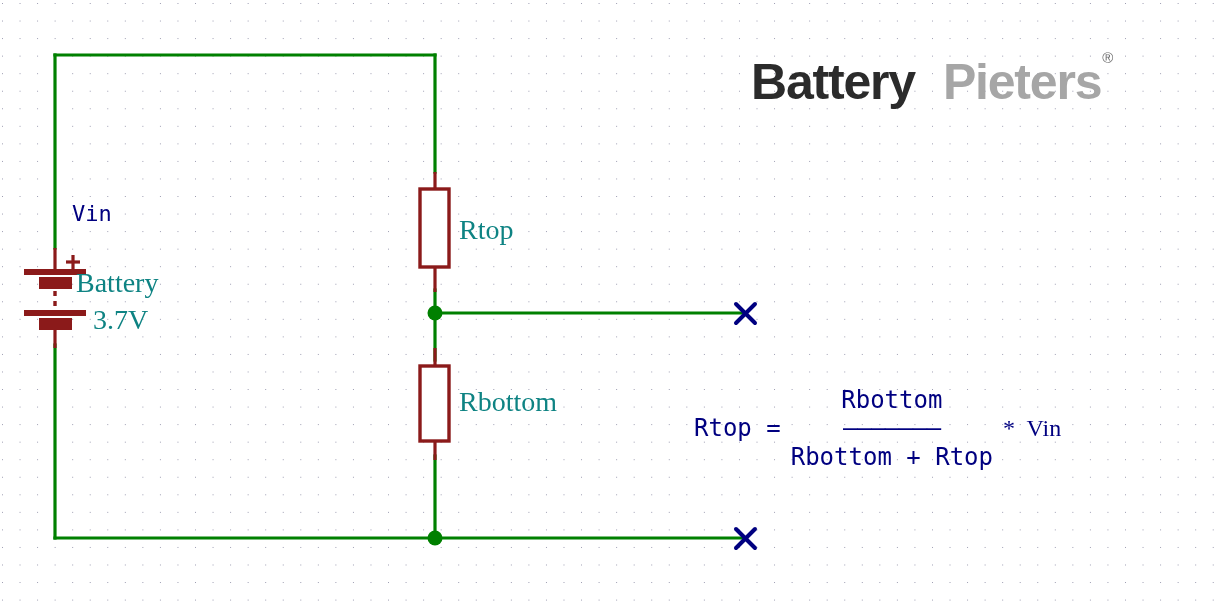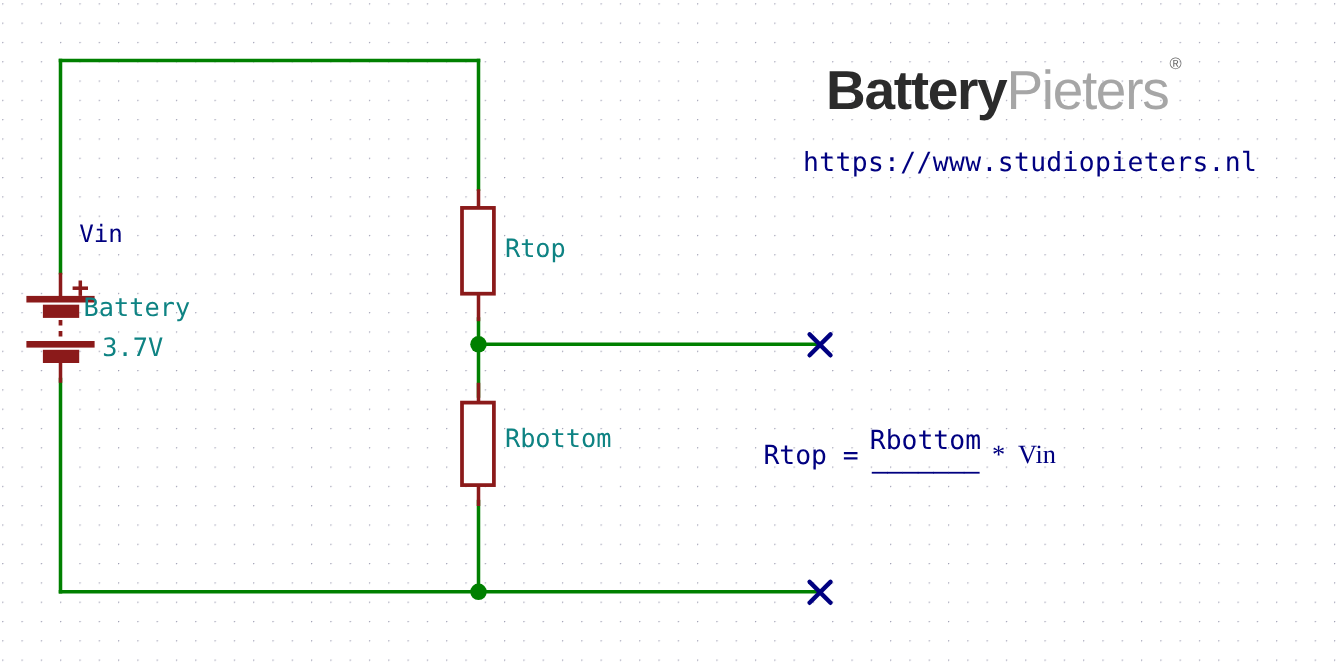--- a/index.html
+++ b/index.html
@@ -23,38 +23,38 @@
   svg.layer{pointer-events:none;}
 
   
   .lbl{
     position:absolute;
     font-family:"DejaVu Sans Mono", monospace;
     white-space:pre;
     line-height:1;
   }
   .lbl-net{ color:#000080; font-size:22px; letter-spacing:0px;}
-  .lbl-ref{ color:#0e8383; font-size:23px; letter-spacing:0px;}
+  .lbl-ref{ color:#0e8383; font-size:28px; letter-spacing:0px;font-family:Liberation Serif, serif;}
 
   #lbl-vin{ left:72px; top:203px;}
   #lbl-battery{ left:76px; top:269px;}
   #lbl-battery-value{ left:93px; top:306px;}
   #lbl-rtop{ left:459px; top:216px;}
   #lbl-rbottom{ left:459px; top:388px;}
 
   
   #brand{
     position:absolute; left:751px; top:57px;
     font-family:"Liberation Sans", sans-serif;
     font-size:50px;
     line-height:1;
     white-space:pre;
   }
   #brand-studio{ color:#2b2b2b; font-weight:bold; letter-spacing:-1.2px;}
-  #brand-pieters{ color:#a6a6a6; font-weight:normal; letter-spacing:-1.2px;}
+  #brand-pieters{ color:#a6a6a6; font-weight:bold; letter-spacing:-1.2px;margin-left:28px;}
   #brand-reg{
     color:#6e6e6e; font-size:15px; font-weight:normal;
     vertical-align:super; position:relative; top:-18px; left:1px;
   }
   #brand-url{
     position:absolute; left:730px; top:133px;
     color:#000080;
     font-family:"DejaVu Sans Mono", monospace;
     font-size:24px;
     letter-spacing:0.3px;
@@ -159,24 +159,24 @@
   <span class="lbl lbl-ref" id="lbl-battery">Battery</span>
 
   <span class="lbl lbl-ref" id="lbl-battery-value">3.7V</span>
 
   <span class="lbl lbl-ref" id="lbl-rtop">Rtop</span>
 
   <span class="lbl lbl-ref" id="lbl-rbottom">Rbottom</span>
 
   <div id="brand"><span id="brand-studio">Battery</span><span id="brand-pieters">Pieters</span><span id="brand-reg">®</span></div>
 
-  <div id="brand-url">https://www.studiopieters.nl</div>
 
   <div id="formula">
     <span class="lhs">Rtop =</span>
     <span class="frac">
       <span class="num">Rbottom</span>
       <span class="bar">———————</span>
+      <span class="den">Rbottom + Rtop</span>
     </span>
     <span class="rhs">*  Vin</span>
   </div>
 
 </div>
 
 </body></html>

